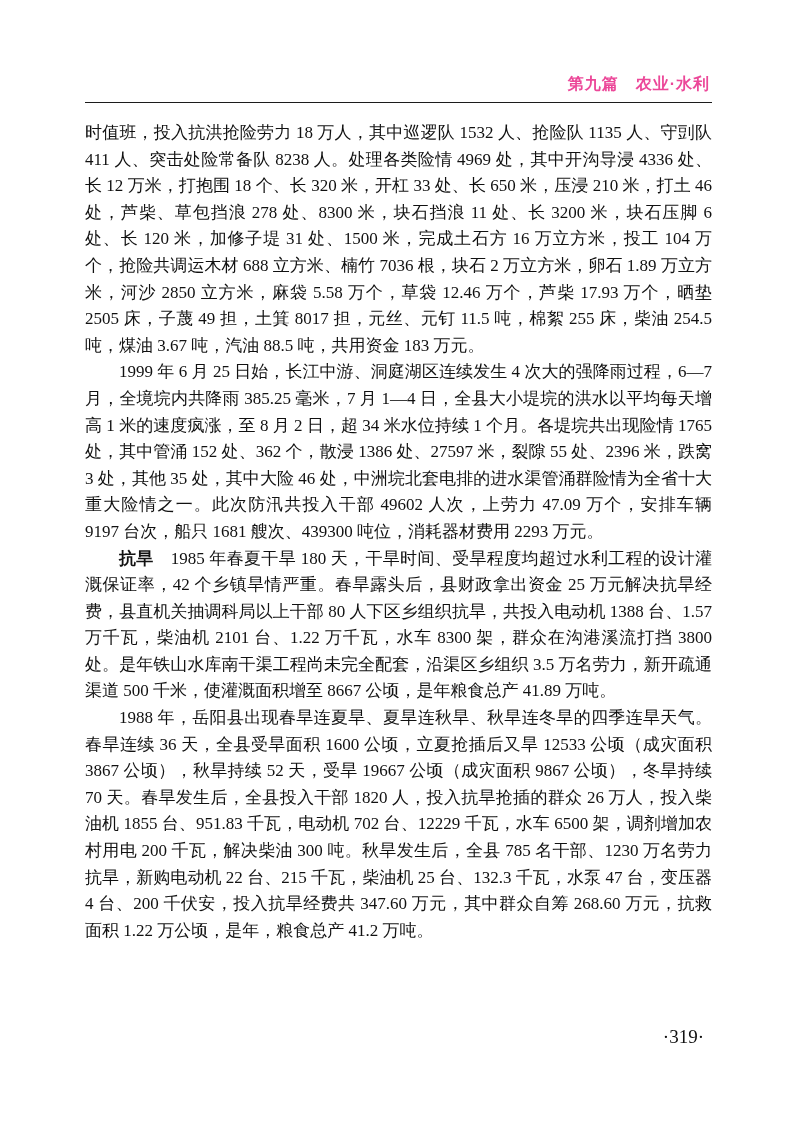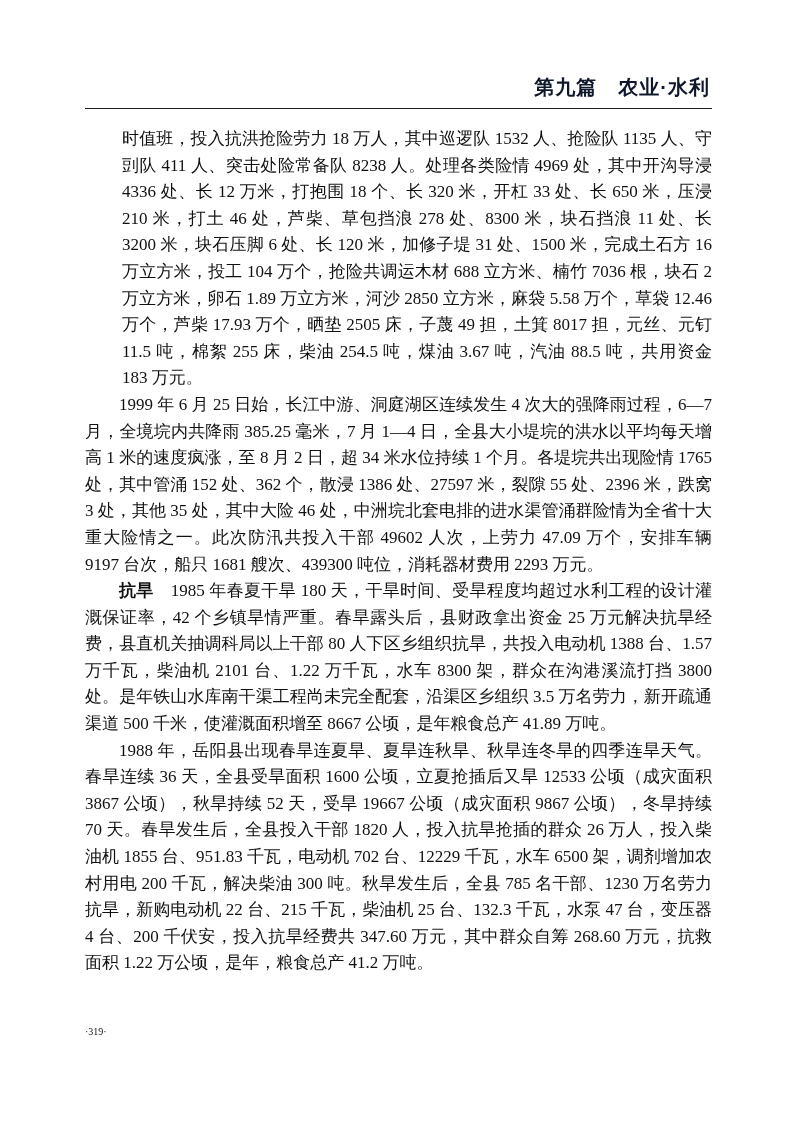--- a/index.html
+++ b/index.html
@@ -14,23 +14,23 @@
   .column {
     position: absolute;
     left: 85px;
     top: 74px;
     width: 627px;
   }
   .running-header {
     text-align: right;
     font-family: "Liberation Sans", "DejaVu Sans", sans-serif;
     font-weight: 700;
-    font-size: 20px;
+    font-size: 16px;
     letter-spacing: 1px;
-    color: #0f172a;
+    color: #ec4899;
     padding-bottom: 7px;
     padding-right: 2px;
   }
   .header-rule {
     border: 0;
     border-top: 1.5px solid #1c1c1c;
     margin: 0;
   }
   .body-text {
     margin-top: 17px;
@@ -40,38 +40,37 @@
     text-align: justify;
     color: #111111;
   }
   .body-text p {
     margin: 0;
     padding: 0;
     text-indent: 2em;
   }
   .body-text p.no-indent {
     text-indent: 0;
-    margin-left: 37px;
   }
   .para-lead {
     font-weight: 700;
     font-family: Liberation Serif, serif;
     margin-right: 1em;
   }
   .para-lead:empty { display: none; margin: 0; }
   .page-number {
     position: absolute;
     left: 85px;
     top: 1026px;
     width: 627px;
-    text-align: left;
+    text-align: right;
     padding-right: 8px;
     box-sizing: border-box;
     font-family: "Liberation Serif", "DejaVu Serif", serif;
-    font-size: 10px;
+    font-size: 19px;
     color: #111111;
   }
 </style>
 </head>
 <body>
 
 <div class="page">
   <div class="column">
 
     <div class="running-header">

